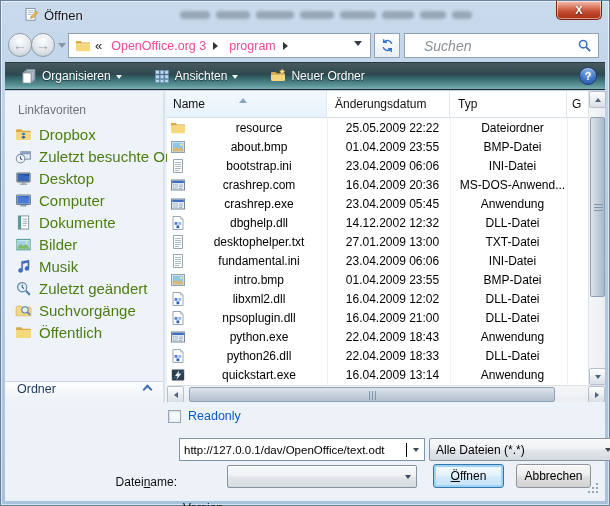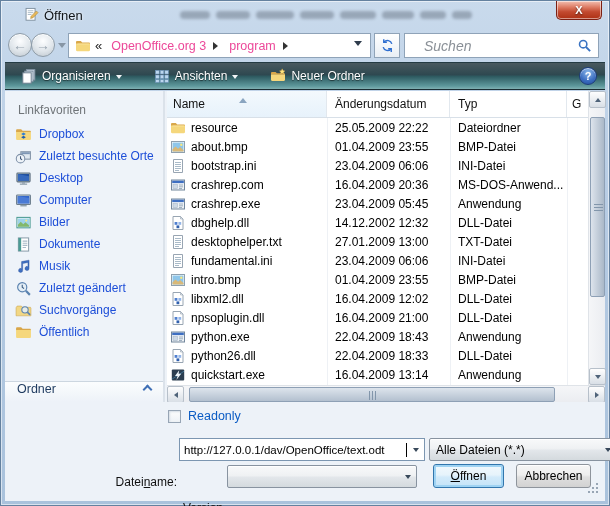--- a/index.html
+++ b/index.html
@@ -77,41 +77,41 @@
     border:1px solid #1c3d7c; box-shadow:inset 0 1px 1px rgba(255,255,255,.7);
     color:#fff; font-weight:bold; font-size:11px; text-align:center; line-height:16px; cursor:pointer;
   }
   
   .content { position:absolute; top:91px; left:5px; width:600px; height:311px; background:#edf2f8; }
   .sidebar { position:absolute; left:0; top:0; width:160px; height:311px; background:#eef3f9; border-right:2px solid #dbe2ea; }
   .sb-header { position:absolute; left:13px; top:12px; color:#6f7478; font-size:12px; }
   .sb-list { position:absolute; left:0; top:32px; width:100%; }
   .sb-item { display:flex; align-items:center; height:22px; padding-left:10px; gap:7px; cursor:pointer; }
   .sb-icon { width:17px; height:17px; flex:none; }
-  .sb-label { font-size:12px; color:#1d4ed8; white-space:nowrap; }
+  .sb-label { font-size:15px; color:#4d7c0f; white-space:nowrap; }
   .sb-footer {
     position:absolute; left:0; bottom:0; width:100%; height:21px;
     border-top:1px solid #ccd6e0; background:linear-gradient(#fbfdfe,#edf2f8);
     display:flex; align-items:flex-start; padding:0 12px; cursor:pointer;
   }
   .sb-footer-label { font-size:12.5px; color:#1e3a5f; }
   .chev-up { margin-left:auto; width:7px; height:7px; border-left:2px solid #3f6fb5; border-top:2px solid #3f6fb5;
     transform:rotate(45deg); margin-top:4px; }
   .filelist { position:absolute; left:162px; top:0; width:438px; height:311px; background:#fff; }
   .fl-header { position:absolute; top:0; left:0; width:421px; height:27px; display:flex;
     border-bottom:1px solid #d8e0e8; background:#fff; }
   .hcell { display:flex; align-items:center; font-size:12px; color:#111; border-right:1px solid #e2e8ee; cursor:pointer; position:relative; }
   .h-name { width:160px; padding-left:6px; background:linear-gradient(#f3f9fd,#e7f2fb); }
   .h-date { width:123px; padding-left:8px; }
   .h-type { width:117px; padding-left:8px; }
   .h-size { width:21px; padding-left:5px; border-right:none; }
   .sort-asc { position:absolute; left:72px; top:3px; width:0; height:0;
     border:4px solid transparent; border-bottom:5px solid #8aa5c0; }
   .rows { position:absolute; top:27px; left:0; width:421px; }
-  .frow { display:flex; align-items:center; height:19px; cursor:pointer; }
+  .frow { display:flex; align-items:center; height:19px; cursor:pointer;text-align:center; }
   .fi-icon { width:16px; height:16px; margin:0 5px 0 3px; flex:none; }
   .c-name { width:136px; font-size:12px; color:#000; white-space:nowrap; overflow:hidden; }
   .c-date { width:123px; padding-left:8px; font-size:12px; color:#000; white-space:nowrap; }
   .c-type { width:117px; padding-left:8px; font-size:12px; color:#000; white-space:nowrap; overflow:hidden; }
   .grid-line { position:absolute; top:27px; bottom:17px; width:1px; background:#eef1f5; }
   
   .vscroll { position:absolute; right:0; top:0; width:17px; height:294px;
     background:linear-gradient(90deg,#f5f6f8,#ebedf1); border-left:1px solid #dfe3e8; }
   .sb-btn { position:absolute; left:0; width:17px; height:17px;
     background:linear-gradient(#fefefe,#d9dfe6); border:1px solid #b7c0ca; border-radius:2px;
@@ -329,38 +329,38 @@
                 <path d="M2.5 3.8l11 1.8v5.2h-11z" fill="#5b8ade" opacity=".6"></path>
                 <rect x="5" y="12.2" width="6" height="1.4" fill="#8fa0ae"></rect>
               </svg>
             </span>
     <span class="sb-label">Computer</span>
   </div>
 
   <div class="sb-item">
     <span class="sb-icon">
               <svg viewBox="0 0 16 16">
+                <rect x="3.2" y="1.8" width="9.6" height="12.4" fill="#fff" stroke="#8fa0ae"></rect>
+                <rect x="3.2" y="1.8" width="2.6" height="12.4" fill="#4c9b94"></rect>
+                <path d="M7.2 4.8h4.4M7.2 6.8h4.4M7.2 8.8h4.4M7.2 10.8h3.2" stroke="#a9bac8"></path>
+              </svg>
+            </span>
+    <span class="sb-label">Dokumente</span>
+  </div>
+
+  <div class="sb-item">
+    <span class="sb-icon">
+              <svg viewBox="0 0 16 16">
                 <rect x="1.8" y="3.2" width="12.4" height="9.8" fill="#fff" stroke="#4c9b94"></rect>
                 <rect x="2.8" y="4.2" width="10.4" height="7.8" fill="#9ed2ea"></rect>
                 <path d="M2.8 10l2.6-2.6 2.4 2.2 2-1.9 3.4 3v1.3H2.8z" fill="#83b86a"></path>
                 <circle cx="10.6" cy="6.2" r="1" fill="#f9e87e"></circle>
               </svg>
             </span>
     <span class="sb-label">Bilder</span>
-  </div>
-
-  <div class="sb-item">
-    <span class="sb-icon">
-              <svg viewBox="0 0 16 16">
-                <rect x="3.2" y="1.8" width="9.6" height="12.4" fill="#fff" stroke="#8fa0ae"></rect>
-                <rect x="3.2" y="1.8" width="2.6" height="12.4" fill="#4c9b94"></rect>
-                <path d="M7.2 4.8h4.4M7.2 6.8h4.4M7.2 8.8h4.4M7.2 10.8h3.2" stroke="#a9bac8"></path>
-              </svg>
-            </span>
-    <span class="sb-label">Dokumente</span>
   </div>
 
   <div class="sb-item">
     <span class="sb-icon">
               <svg viewBox="0 0 16 16">
                 <path d="M6.2 3.4l7-1.4v7.8a1.9 1.9 0 1 1-1-1.6V4.2l-5 1v6.4a1.9 1.9 0 1 1-1-1.6z" fill="#3e6fc2" stroke="#2a4f96" stroke-width=".4"></path>
               </svg>
             </span>
     <span class="sb-label">Musik</span>
   </div>

